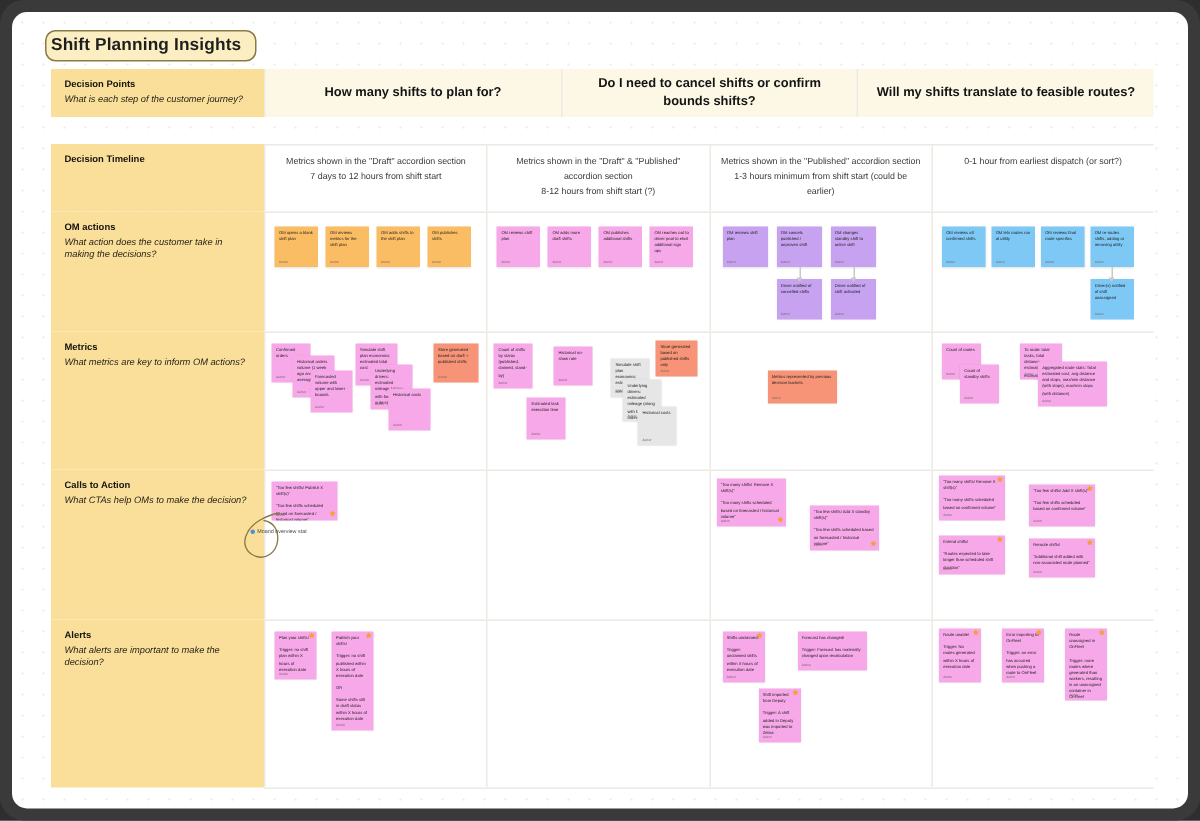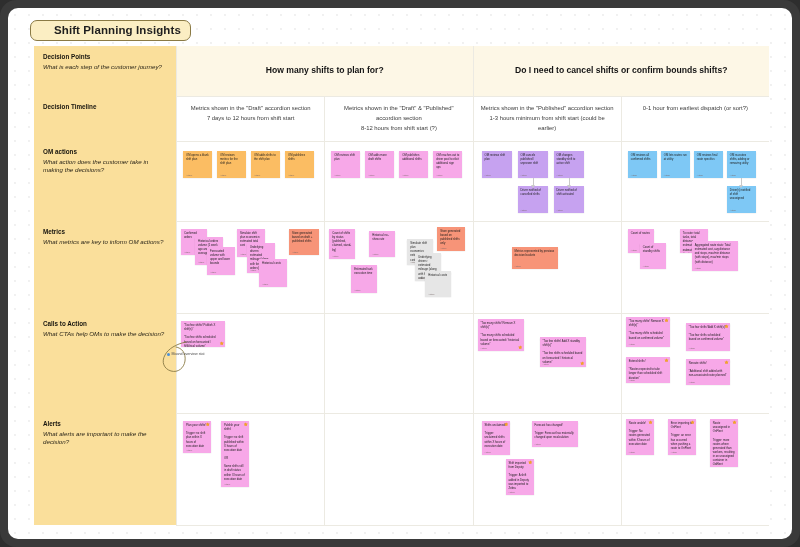--- a/index.html
+++ b/index.html
@@ -14,21 +14,21 @@
           background:#ffffff;border-radius:10px;overflow:hidden;}
 
   
   #dots{position:absolute;inset:0;
         background-image:radial-gradient(#e3e3e3 0.7px, transparent 0.8px);
         background-size:14px 14px;opacity:.55;}
 
   
   #title-chip{position:absolute;left:22px;top:12px;
               background:#fbeec3;border:1.3px solid #8a7a45;
-              border-radius:7px;padding:3px 9px 4px 23px;
+              border-radius:7px;padding:3px 9px 4px 3px;
               font-size:11.5px;font-weight:bold;color:#1e1e1e;
               letter-spacing:.1px;white-space:nowrap;}
 
   
   #matrix{position:absolute;left:26px;top:38px;width:735px;height:479px;}
 
   .row{position:absolute;left:0;width:100%;display:flex;}
   .lbl{width:142px;flex:0 0 142px;background:#fadf9b;
        box-sizing:border-box;padding:7px 8px 6px 9px;position:relative;}
   .lbl-t{font-size:6.3px;font-weight:bold;color:#16140e;line-height:1.35;}
@@ -96,30 +96,33 @@
 <body>
 
 <div id="frame">
  <div id="canvas">
   <div id="dots"></div>
 
   <div id="title-chip">Shift Planning Insights</div>
 
   <div id="matrix">
 
-    <div class="row" id="r-head" style="height:50px">
+    <div class="row" id="r-head" style="height:32px">
       <div class="lbl">
         <div class="lbl-t">Decision Points</div>
         <div class="lbl-s">What is each step of the customer journey?</div>
       </div>
       <div class="cell">
             <div class="q">How many shifts to plan for?</div>
           </div>
       <div class="cell">
             <div class="q">Do I need to cancel shifts or confirm bounds shifts?</div>
+          </div>
+      <div class="cell">
+            <div class="q">Will my shifts translate to feasible routes?</div>
           </div>
     </div>
 
     <div class="row" id="r-time">
       <div class="lbl">
         <div class="lbl-t">Decision Timeline</div>
       </div>
       <div class="cell">
             <div class="tl ml" style="white-space: pre-line;">Metrics shown in the "Draft" accordion section
 7 days to 12 hours from shift start</div>

